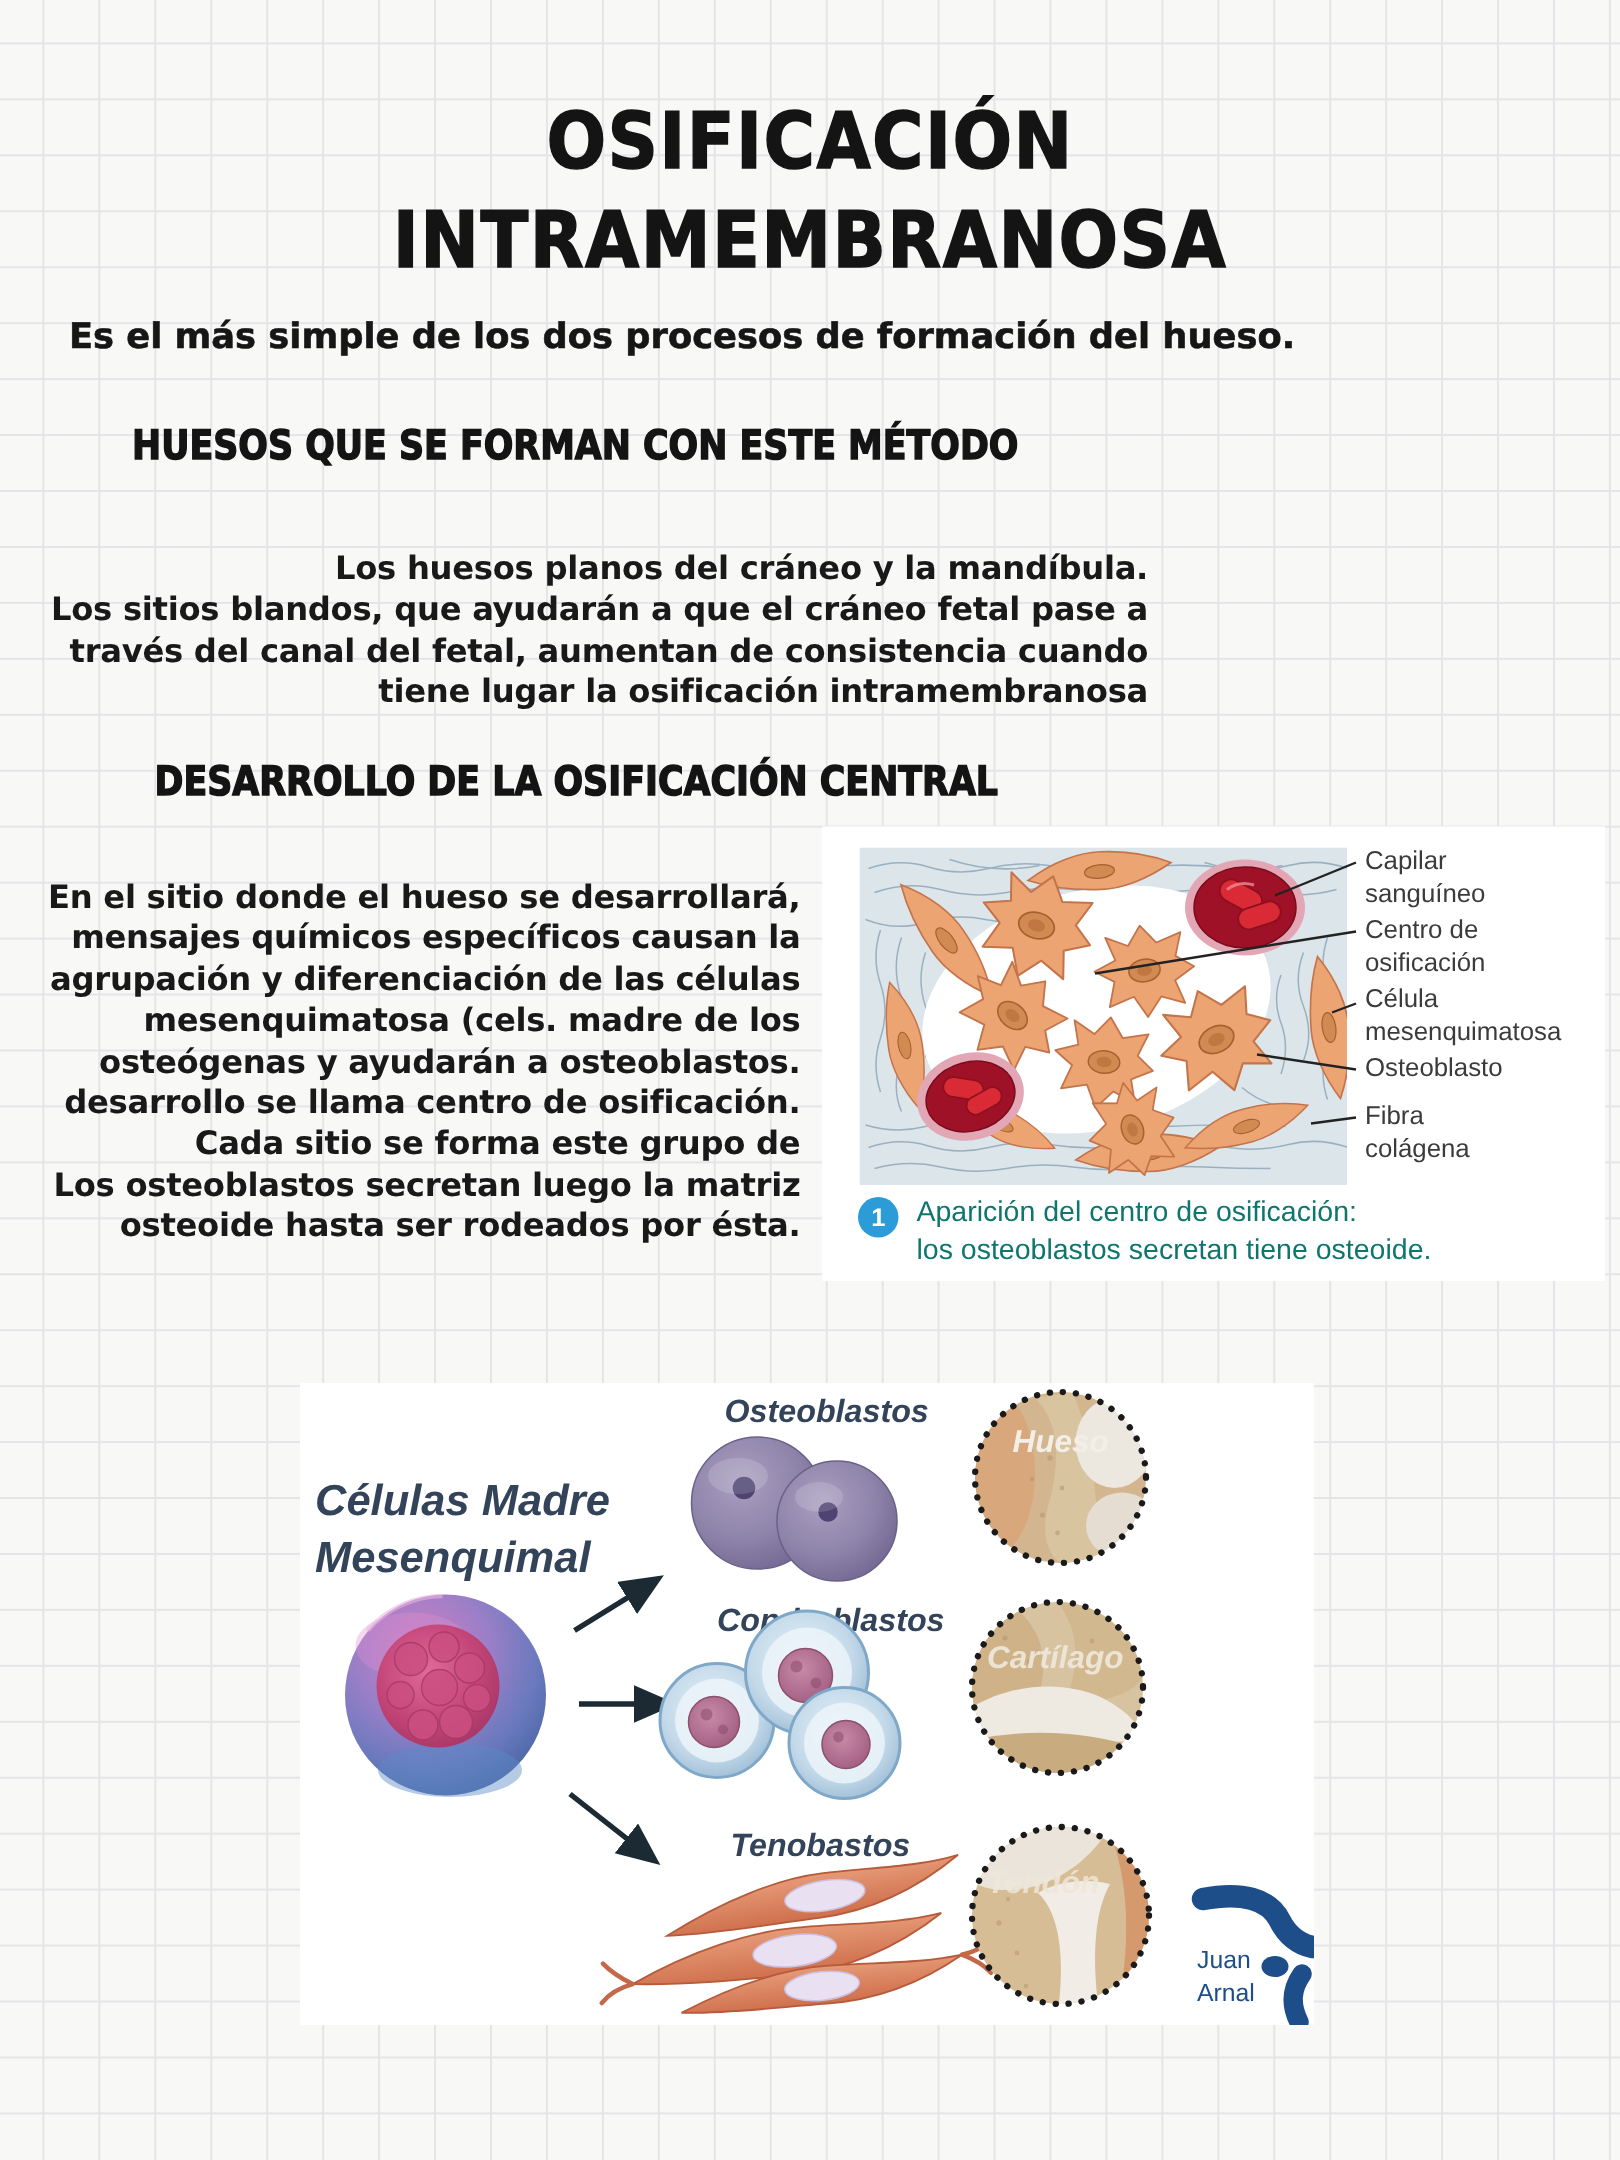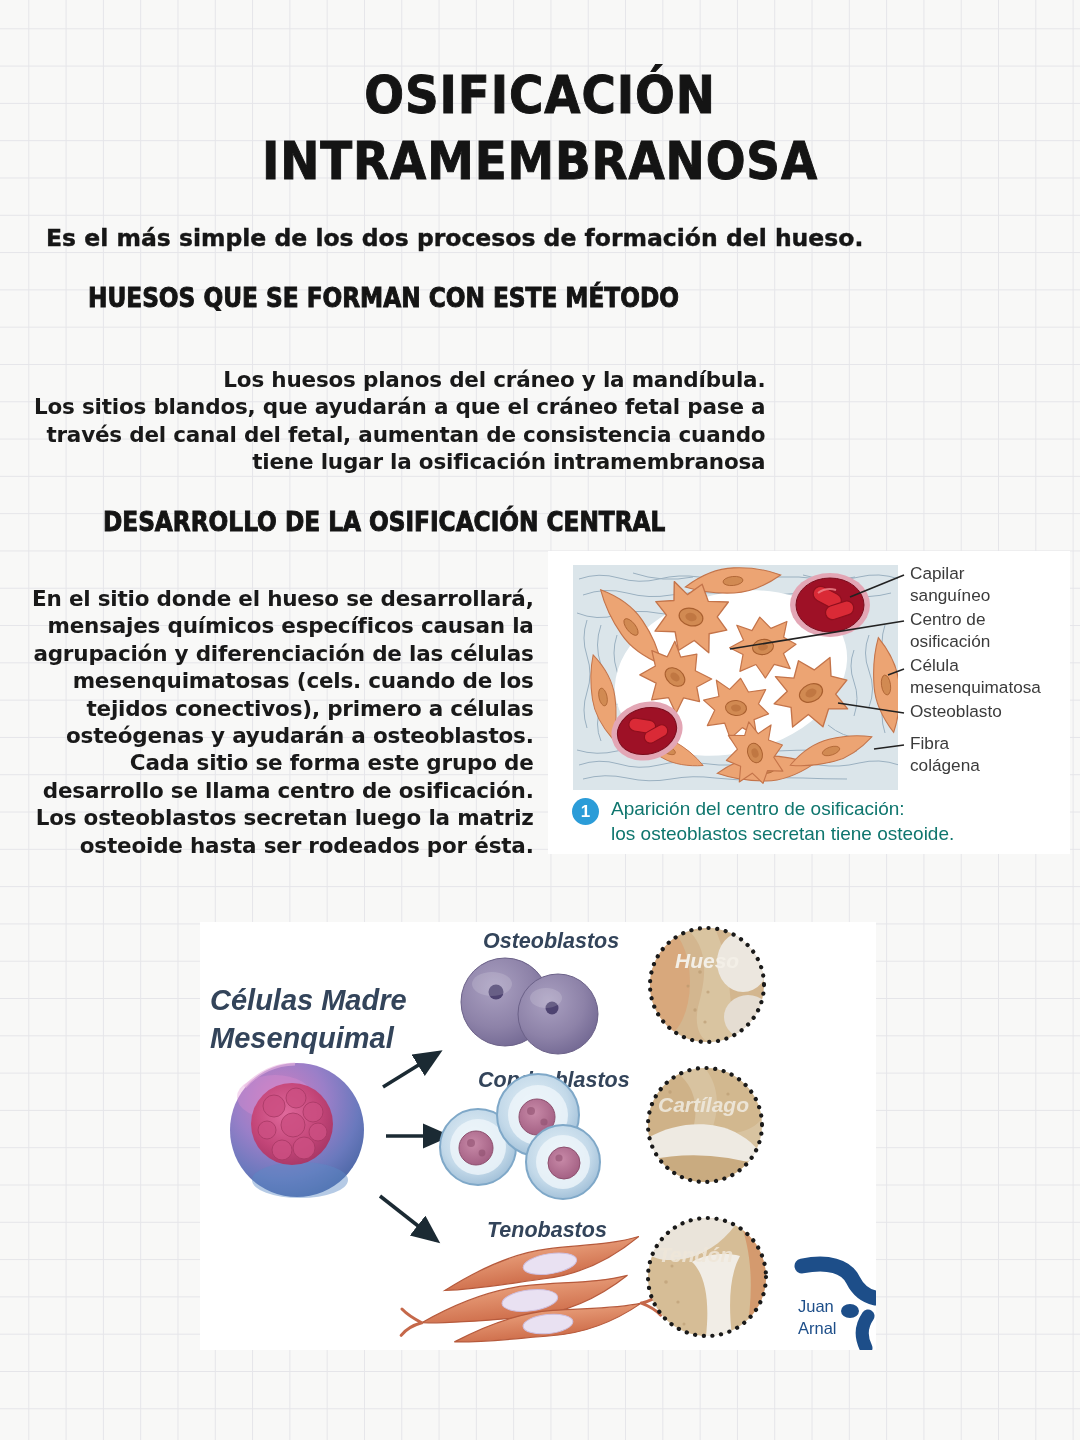--- a/index.html
+++ b/index.html
@@ -18,21 +18,21 @@
     -webkit-text-stroke:1px #141414;white-space:nowrap;
   }
   .title{
     left:0;right:0;top:62px;text-align:center;
     font-size:52px;line-height:66px;letter-spacing:1px;
     transform:scaleX(.9);
   }
   .h1{left:88px;top:282px;font-size:27px;transform:scaleX(.86);transform-origin:left center;}
   .h2{left:103px;top:506px;font-size:27px;transform:scaleX(.86);transform-origin:left center;}
   .subtitle{
-    position:absolute;left:46px;top:224px;font-size:23.5px;font-weight:bold;
+    position:absolute;left:46px;top:210px;font-size:23.5px;font-weight:bold;
     color:#161616;-webkit-text-stroke:.4px #161616;white-space:nowrap;
   }
   .bodytext{position:absolute;font-weight:bold;font-size:21.5px;line-height:27.4px;
     color:#191919;white-space:nowrap;letter-spacing:-0.2px;text-align:right;}
   .p1{left:34px;top:366px;}
   .p2{left:32px;top:585px;}
   .whitebox{position:absolute;background:#ffffff;}
   .diagram-box{left:548px;top:551px;width:522px;height:303px;}
   .figure-box{left:200px;top:922px;width:676px;height:428px;}
   .cap-badge{
@@ -64,25 +64,24 @@
     <div>Los sitios blandos, que ayudarán a que el cráneo fetal pase a</div>
     <div>través del canal del fetal, aumentan de consistencia cuando</div>
     <div>tiene lugar la osificación intramembranosa</div>
   </div>
 
   <div class="display h2">DESARROLLO DE LA OSIFICACIÓN CENTRAL</div>
   <div class="bodytext p2">
     <div>En el sitio donde el hueso se desarrollará,</div>
     <div>mensajes químicos específicos causan la</div>
     <div>agrupación y diferenciación de las células</div>
-    <div>mesenquimatosas (cels. cuando de los</div>
-    <div>tejidos conectivos), primero a células</div>
+    <div>mesenquimatosa (cels. madre de los</div>
     <div>osteógenas y ayudarán a osteoblastos.</div>
+    <div>desarrollo se llama centro de osificación.</div>
     <div>Cada sitio se forma este grupo de</div>
-    <div>desarrollo se llama centro de osificación.</div>
     <div>Los osteoblastos secretan luego la matriz</div>
     <div>osteoide hasta ser rodeados por ésta.</div>
   </div>
 
   <div class="whitebox diagram-box">
     <svg width="522" height="242" viewBox="0 0 522 242">
       <defs>
         <clipPath id="illClip">
             <rect x="0" y="0" width="325" height="225"></rect>
           </clipPath>

